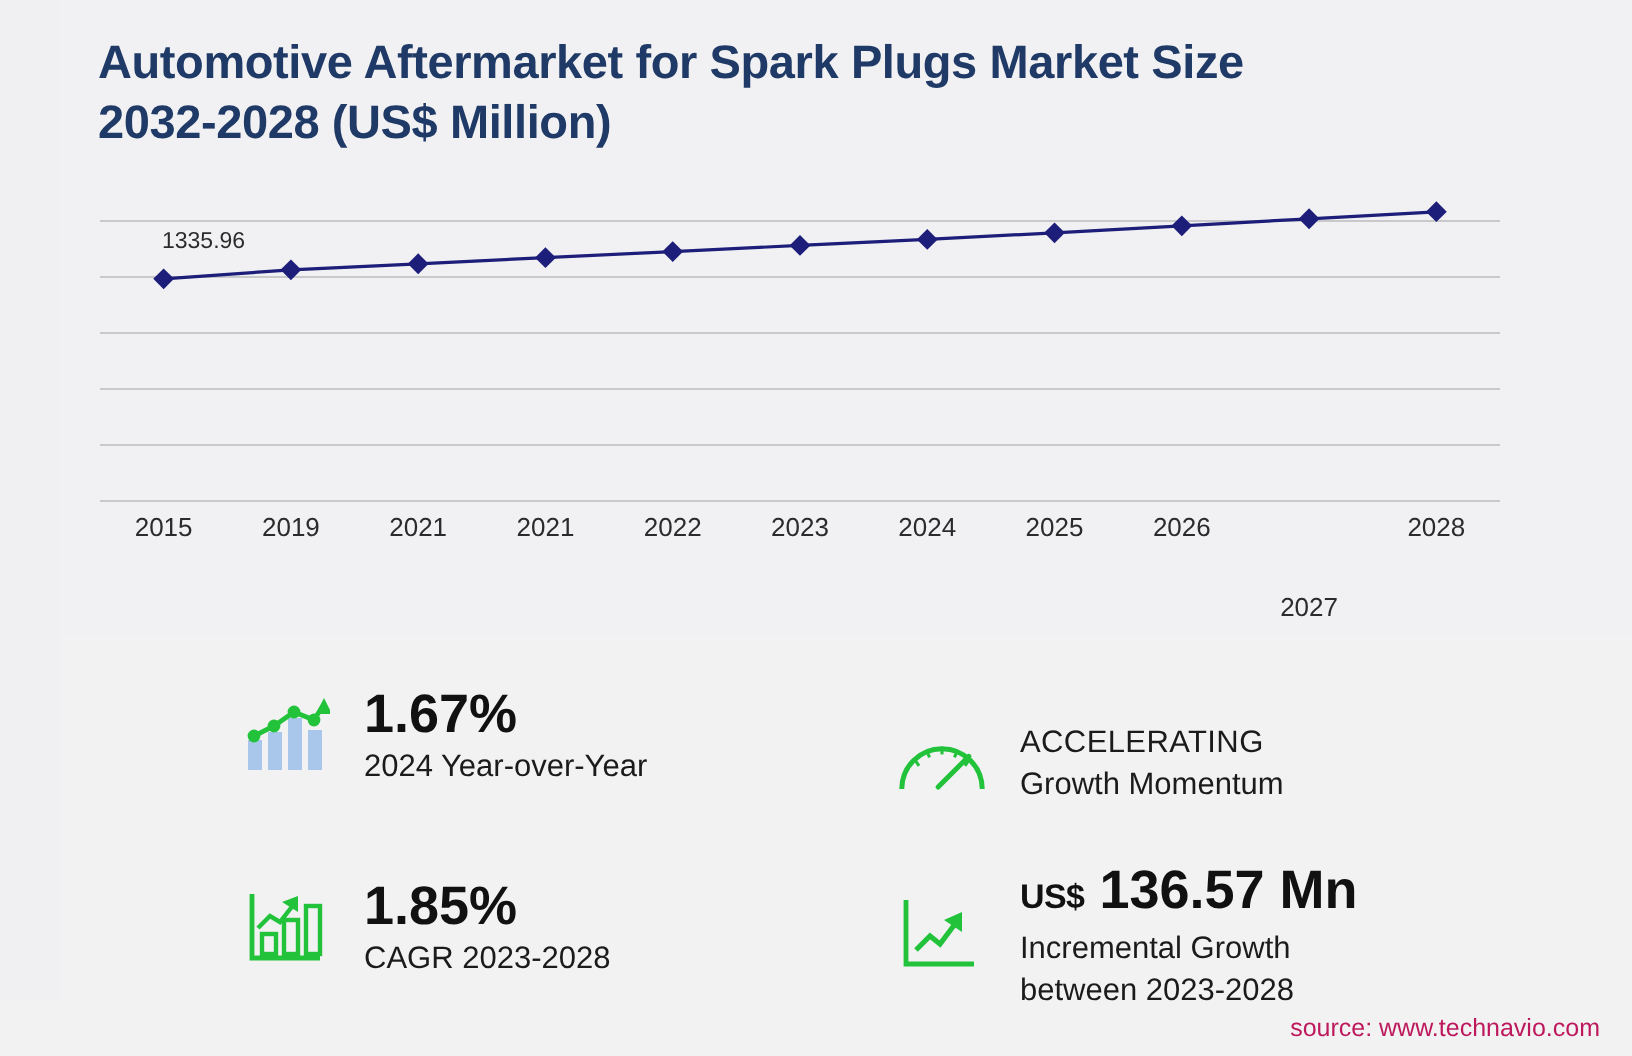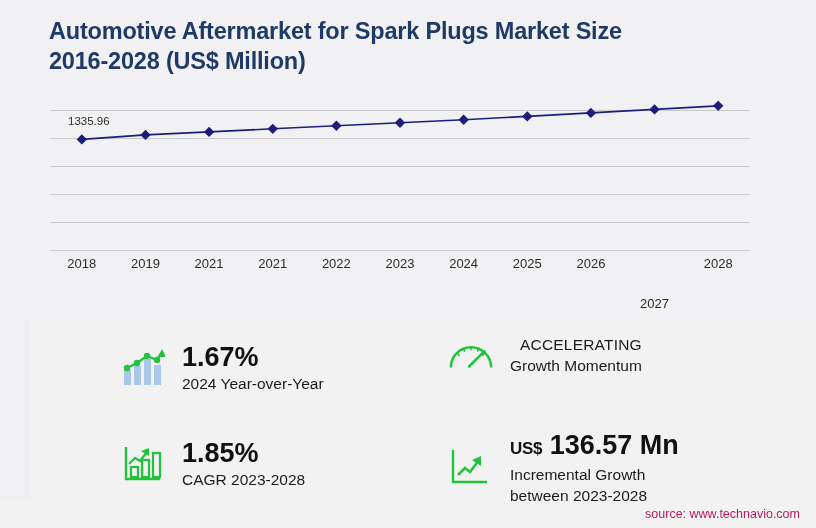--- a/index.html
+++ b/index.html
@@ -140,21 +140,21 @@
   .stat-caps {
     font-size: 15.5px;
     color: #1b1b1b;
     line-height: 21px;
     letter-spacing: 0.2px;
     white-space: nowrap;
   }
 
   
   .cell-yoy      { left: 90px;  top: 22px; }
-  .cell-momentum { left: 418px; top: 12px; text-align: right; }
+  .cell-momentum { left: 418px; top: 39px; }
   .cell-cagr     { left: 90px;  top: 118px; }
   .cell-incr     { left: 418px; top: 110px; }
 
   .source {
     position: absolute;
     right: 16px;
     top: 507px;
     font-size: 12.5px;
     color: #be185d;
   }
@@ -163,21 +163,21 @@
 <body>
 
 <div id="page">
 
   <div class="edge-band-left"></div>
   <div class="stats-panel-bg"></div>
   <div class="footer-band"></div>
 
   <div class="chart-title">
     <span>Automotive Aftermarket for Spark Plugs Market Size</span>
-    <span class="line2">2016-2028 (US$ Million)</span>
+    <span class="line2">2032-2028 (US$ Million)</span>
   </div>
 
   <div class="chart-area">
 
     <div id="gridlines">
         <div class="gridline" style="top: 110px;"></div>
         <div class="gridline" style="top: 138px;"></div>
         <div class="gridline" style="top: 166px;"></div>
         <div class="gridline" style="top: 194px;"></div>
         <div class="gridline" style="top: 222px;"></div>
@@ -195,26 +195,26 @@
           <polygon points="400,117.534375 405.2,122.734375 400,127.934375 394.8,122.734375" fill="#1d1d7a"></polygon>
           <polygon points="463.6363636363636,114.4875 468.8363636363636,119.6875 463.6363636363636,124.8875 458.43636363636364,119.6875" fill="#1d1d7a"></polygon>
           <polygon points="527.2727272727273,111.20625 532.4727272727273,116.40625 527.2727272727273,121.60625 522.0727272727272,116.40625" fill="#1d1d7a"></polygon>
           <polygon points="590.9090909090909,107.690625 596.1090909090909,112.890625 590.9090909090909,118.090625 585.7090909090908,112.890625" fill="#1d1d7a"></polygon>
           <polygon points="654.5454545454545,104.175 659.7454545454545,109.375 654.5454545454545,114.575 649.3454545454545,109.375" fill="#1d1d7a"></polygon>
           <polygon points="718.1818181818181,100.659375 723.3818181818182,105.859375 718.1818181818181,111.059375 712.9818181818181,105.859375" fill="#1d1d7a"></polygon>
         </g>
     </svg>
 
     <div id="point-labels">
-        <div class="point-label" style="left: 68px; top: 115.394px;">1335.96</div>
+        <div class="point-label" style="left: 81px; top: 115.394px;">1335.96</div>
       </div>
 
     <div class="x-axis-line"></div>
     <div id="x-ticks">
-        <div class="x-tick" style="left: 51.8182px;">2018</div>
+        <div class="x-tick" style="left: 51.8182px;">2015</div>
         <div class="x-tick" style="left: 115.455px;">2019</div>
         <div class="x-tick" style="left: 179.091px;">2021</div>
         <div class="x-tick" style="left: 242.727px;">2021</div>
         <div class="x-tick" style="left: 306.364px;">2022</div>
         <div class="x-tick" style="left: 370px;">2023</div>
         <div class="x-tick" style="left: 433.636px;">2024</div>
         <div class="x-tick" style="left: 497.273px;">2025</div>
         <div class="x-tick" style="left: 560.909px;">2026</div>
         <div class="x-tick" style="left: 624.545px; margin-top: 40px;">2027</div>
         <div class="x-tick" style="left: 688.182px;">2028</div>

